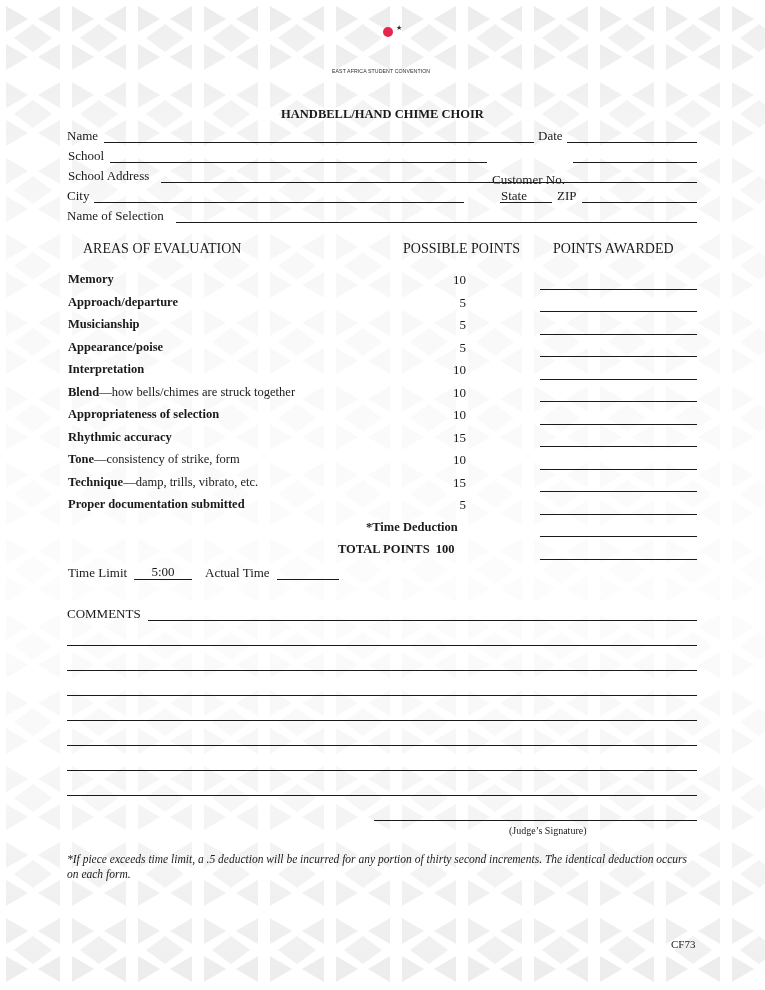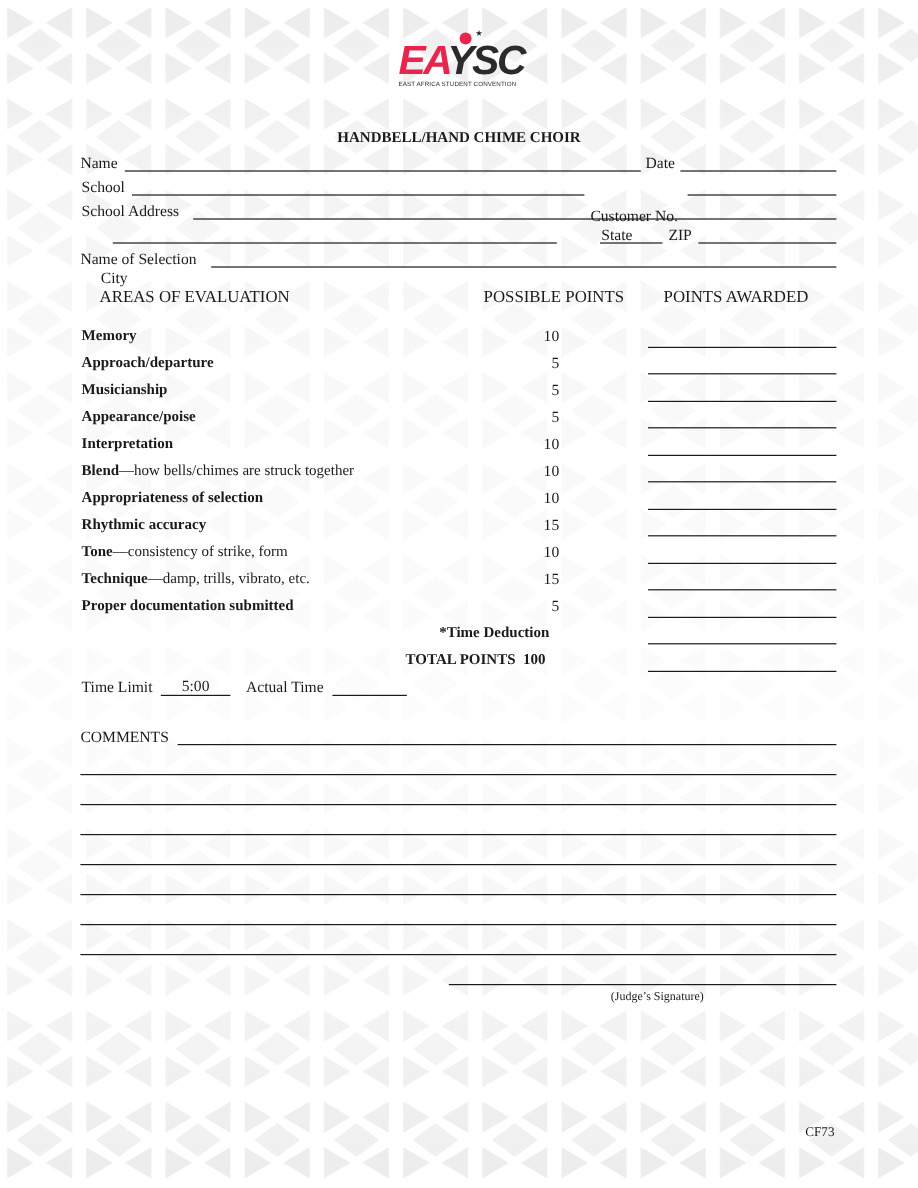--- a/index.html
+++ b/index.html
@@ -57,42 +57,39 @@
   </defs>
   <rect width="765" height="990" fill="url(#tri)"></rect>
   <rect width="765" height="990" fill="url(#fade)"></rect>
 </svg>
 
 <div class="page">
 
   <div class="abs logo">
     <div class="logo-dot"></div>
     <div class="logo-star">★</div>
-    <div class="logo-main">
-      <span class="logo-ea">EA</span><span class="logo-y">Y</span><span class="logo-sc">SC</span>
-    </div>
     <div class="logo-sub">EAST AFRICA STUDENT CONVENTION</div>
   </div>
 
   <div class="abs title" style="top:107px;">HANDBELL/HAND CHIME CHOIR</div>
 
   <div class="abs lbl" style="left:67px; top:128px;">Name</div>
   <div class="abs line" style="left:104px; top:142px; width:430px;"></div>
   <div class="abs lbl" style="left:538px; top:128px;">Date</div>
   <div class="abs line" style="left:567px; top:142px; width:130px;"></div>
 
   <div class="abs lbl" style="left:68px; top:148px;">School</div>
   <div class="abs line" style="left:110px; top:162px; width:377px;"></div>
   <div class="abs lbl" style="left:492px; top:148px;margin-top:24px;">Customer No.</div>
   <div class="abs line" style="left:573px; top:162px; width:124px;"></div>
 
   <div class="abs lbl" style="left:68px; top:168px;">School  Address</div>
   <div class="abs line" style="left:161px; top:182px; width:536px;"></div>
 
-  <div class="abs lbl" style="left:84px; top:188px;margin-top:36px;">City</div>
+  <div class="abs lbl" style="left:67px; top:188px;">City</div>
   <div class="abs line" style="left:94px; top:202px; width:370px;"></div>
   <div class="abs lbl" style="left:469px; top:188px;margin-left:32px;">State</div>
   <div class="abs line" style="left:500px; top:202px; width:52px;"></div>
   <div class="abs lbl" style="left:557px; top:188px;">ZIP</div>
   <div class="abs line" style="left:582px; top:202px; width:115px;"></div>
 
   <div class="abs lbl" style="left:67px; top:208px;">Name of Selection</div>
   <div class="abs line" style="left:176px; top:222px; width:521px;"></div>
 
   <div class="abs hdr" style="left:83px; top:241px;">AREAS OF EVALUATION</div>
@@ -165,15 +162,16 @@
   <div class="abs line" style="left:67px; top:670px; width:630px;"></div>
   <div class="abs line" style="left:67px; top:695px; width:630px;"></div>
   <div class="abs line" style="left:67px; top:720px; width:630px;"></div>
   <div class="abs line" style="left:67px; top:745px; width:630px;"></div>
   <div class="abs line" style="left:67px; top:770px; width:630px;"></div>
   <div class="abs line" style="left:67px; top:795px; width:630px;"></div>
 
   <div class="abs line" style="left:374px; top:820px; width:323px;"></div>
   <div class="abs sig" style="left:509px; top:825px;">(Judge’s Signature)</div>
 
+  <div class="abs footnote" style="top:852px;">*If piece exceeds time limit, a .5 deduction will be incurred for any portion of thirty second increments. The identical deduction occurs on each form.</div>
 
   <div class="abs code" style="left:671px; top:938px;">CF73</div>
 </div>
 
 </body></html>

